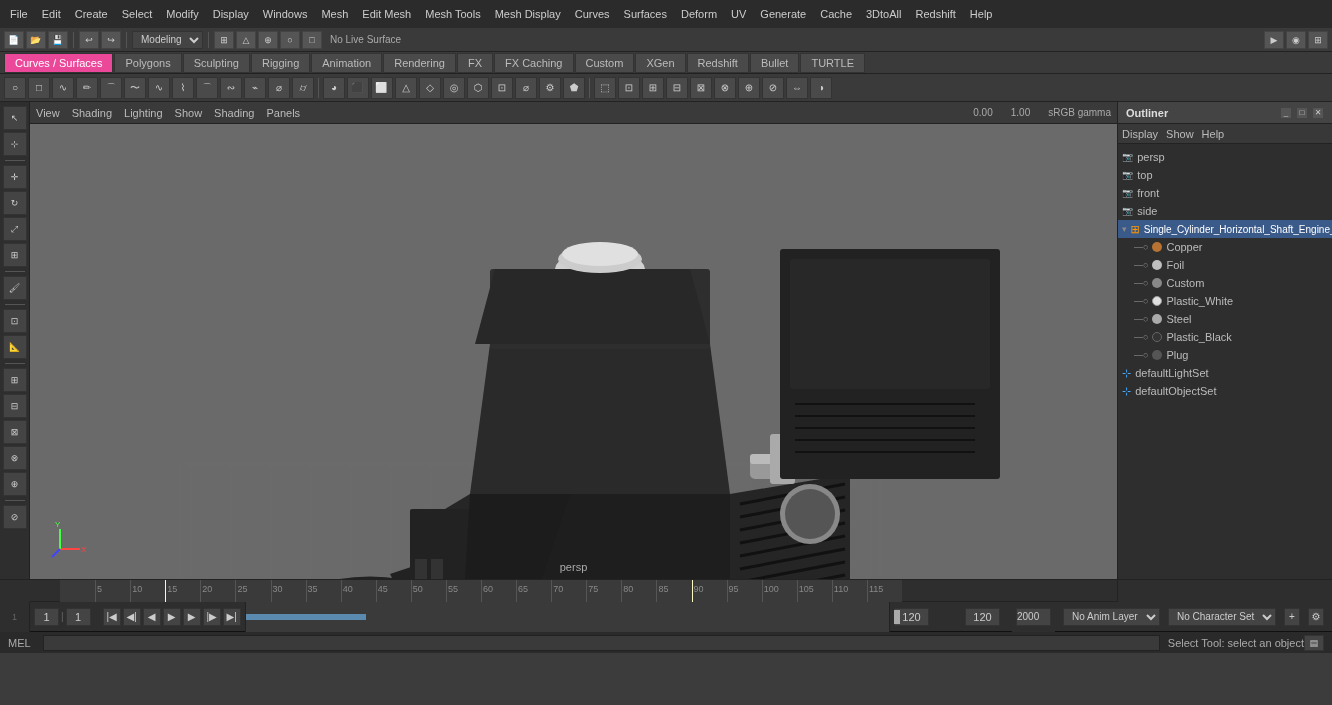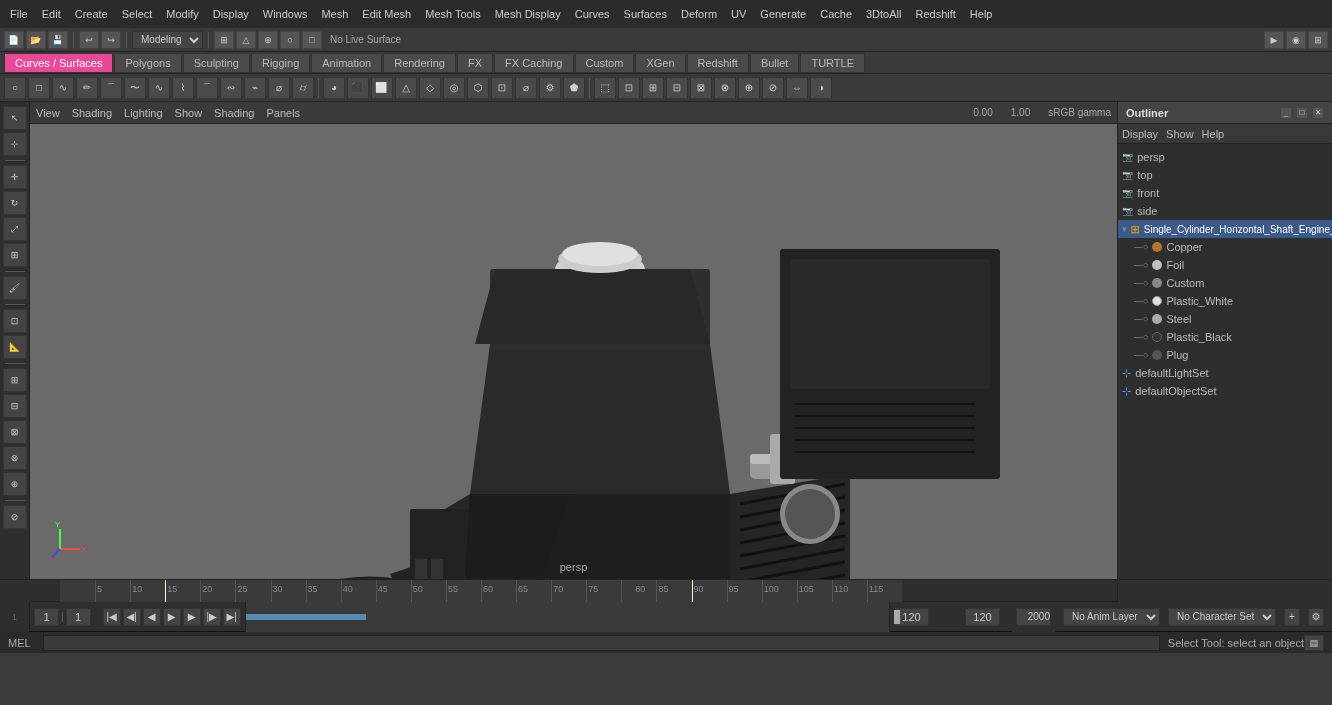--- a/index.html
+++ b/index.html
@@ -798,21 +798,21 @@
       <div style="position: absolute; left: 54.1667%; top: 0px; bottom: 0px; width: 1px; background: rgb(85, 85, 85);">
         <span style="position: absolute; top: 4px; left: 2px; font-size: 9px; color: rgb(136, 136, 136);">65</span>
       </div>
       <div style="position: absolute; left: 58.3333%; top: 0px; bottom: 0px; width: 1px; background: rgb(85, 85, 85);">
         <span style="position: absolute; top: 4px; left: 2px; font-size: 9px; color: rgb(136, 136, 136);">70</span>
       </div>
       <div style="position: absolute; left: 62.5%; top: 0px; bottom: 0px; width: 1px; background: rgb(85, 85, 85);">
         <span style="position: absolute; top: 4px; left: 2px; font-size: 9px; color: rgb(136, 136, 136);">75</span>
       </div>
       <div style="position: absolute; left: 66.6667%; top: 0px; bottom: 0px; width: 1px; background: rgb(85, 85, 85);">
-        <span style="position: absolute; top: 4px; left: 14px; font-size: 9px; color: rgb(136, 136, 136);">80</span>
+        <span style="position: absolute; top: 4px; left: 2px; font-size: 9px; color: rgb(136, 136, 136);">80</span>
       </div>
       <div style="position: absolute; left: 70.8333%; top: 0px; bottom: 0px; width: 1px; background: rgb(85, 85, 85);">
         <span style="position: absolute; top: 4px; left: 2px; font-size: 9px; color: rgb(136, 136, 136);">85</span>
       </div>
       <div style="position: absolute; left: 75%; top: 0px; bottom: 0px; width: 1px; background: #fef9c3;">
         <span style="position: absolute; top: 4px; left: 2px; font-size: 9px; color: rgb(136, 136, 136);">90</span>
       </div>
       <div style="position: absolute; left: 79.1667%; top: 0px; bottom: 0px; width: 1px; background: rgb(85, 85, 85);">
         <span style="position: absolute; top: 4px; left: 2px; font-size: 9px; color: rgb(136, 136, 136);">95</span>
       </div>
@@ -859,21 +859,21 @@
   </div>
 
   <div style="display:flex;align-items:center;gap:18px;padding:0 4px;background:#2e2e2e;">
     <input class="frame-field" value="120" style="width: 35px; height: 18px; background: rgb(68, 68, 68); border: 1px solid rgb(51, 51, 51); color: rgb(204, 204, 204); font-size: 11px; text-align: center;">
     <span style="color:#666;font-size:10px;"></span>
     <input class="frame-field" value="120" style="width: 35px; height: 18px; background: rgb(68, 68, 68); border: 1px solid rgb(51, 51, 51); color: rgb(204, 204, 204); font-size: 11px; text-align: center;">
   </div>
 
   <div id="right-bottom-controls" style="margin-left:0;">
     <div style="display:flex;align-items:center;gap:2px;background:#2e2e2e;height:30px;padding:0 4px;">
-      <input class="frame-field" value="2000" style="width: 35px; height: 18px; background: rgb(68, 68, 68); border: 1px solid rgb(51, 51, 51); color: rgb(204, 204, 204); font-size: 10px; text-align: right;">
+      <input class="frame-field" value="2000" style="width: 35px; height: 18px; background: rgb(68, 68, 68); border: 1px solid rgb(51, 51, 51); color: rgb(204, 204, 204); font-size: 10px; text-align: left;">
     </div>
     <select class="bottom-dropdown" style="height:18px;font-size:10px;">
       <option>No Anim Layer</option>
     </select>
     <select class="bottom-dropdown" style="height:18px;font-size:10px;">
       <option>No Character Set</option>
     </select>
     <div class="playback-btn" style="width:16px;">+</div>
     <div class="playback-btn" style="width:16px;">⚙</div>
   </div>

